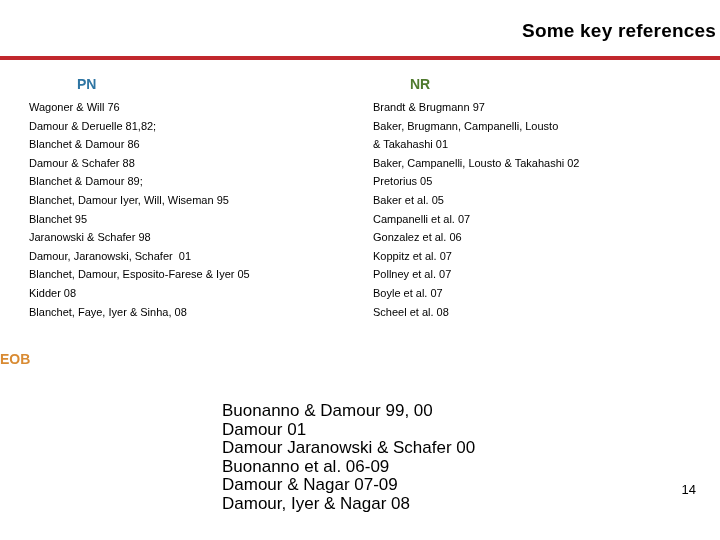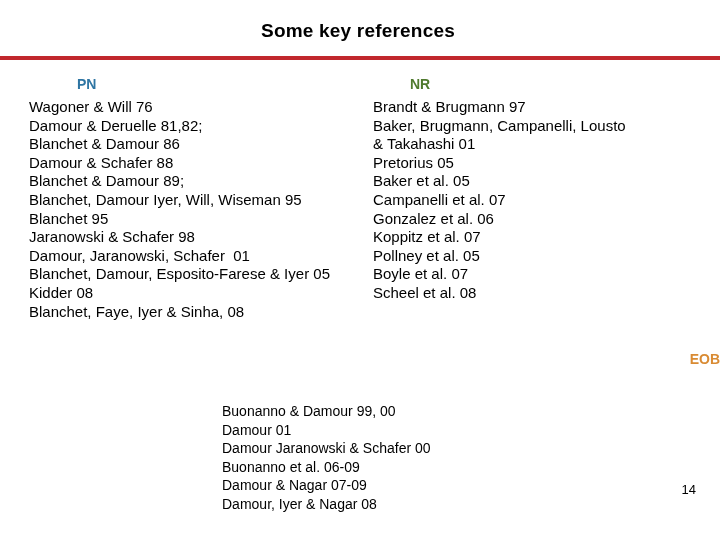--- a/index.html
+++ b/index.html
@@ -15,21 +15,21 @@
     width: 720px;
     height: 540px;
     background: #ffffff;
     overflow: hidden;
   }
   .slide-title {
     position: absolute;
     left: 0;
     top: 20px;
     width: 716px;
-    text-align: center;
+    text-align: right;
     font-size: 19px;
     font-weight: bold;
     color: #000000;
     letter-spacing: 0.2px;
   }
   .title-rule {
     position: absolute;
     left: 0;
     top: 56px;
     width: 720px;
@@ -49,49 +49,49 @@
     margin: 0 0 5px 0;
   }
   .col-head.pn  { color: #2E75A3; padding-left: 48px; }
   .col-head.nr  { color: #4F7A2E; padding-left: 37px; }
   .ref-list {
     list-style: none;
     margin: 0;
     padding: 0;
   }
   .ref-list li {
-    font-size: 15px;
+    font-size: 11px;
     line-height: 18.6px;
     color: #000000;
     white-space: pre;
   }
   .eob-block {
     position: absolute;
     left: 0;
     top: 350px;
     width: 720px;
   }
   .eob-head {
-    text-align: right;
+    text-align: left;
     font-size: 14px;
     font-weight: bold;
     color: #D98B33;
     line-height: 18px;
   }
   .eob-list {
     list-style: none;
     margin: 0;
     padding: 0;
     position: absolute;
     left: 222px;
     top: 52px;
     width: 420px;
   }
   .eob-list li {
-    font-size: 14px;
+    font-size: 17px;
     line-height: 18.6px;
     color: #000000;
     white-space: pre;
   }
   .page-number {
     position: absolute;
     right: 24px;
     bottom: 43px;
     font-size: 13px;
     color: #000000;
@@ -122,26 +122,27 @@
       <li>Blanchet, Faye, Iyer &amp; Sinha, 08</li>
     </ul>
   </div>
 
   <div class="col col-right">
     <div class="col-head nr">NR</div>
     <ul class="ref-list">
       <li>Brandt &amp; Brugmann 97</li>
       <li>Baker, Brugmann, Campanelli, Lousto</li>
       <li>&amp; Takahashi 01</li>
+      <li>Baker, Campanelli, Lousto &amp; Takahashi 02</li>
       <li>Pretorius 05</li>
       <li>Baker et al. 05</li>
       <li>Campanelli et al. 07</li>
       <li>Gonzalez et al. 06</li>
       <li>Koppitz et al. 07</li>
-      <li>Pollney et al. 05</li>
+      <li>Pollney et al. 07</li>
       <li>Boyle et al. 07</li>
       <li>Scheel et al. 08</li>
     </ul>
   </div>
 
   <div class="eob-block">
     <div class="eob-head">EOB</div>
     <ul class="eob-list">
       <li>Buonanno &amp; Damour 99, 00</li>
       <li>Damour 01</li>

